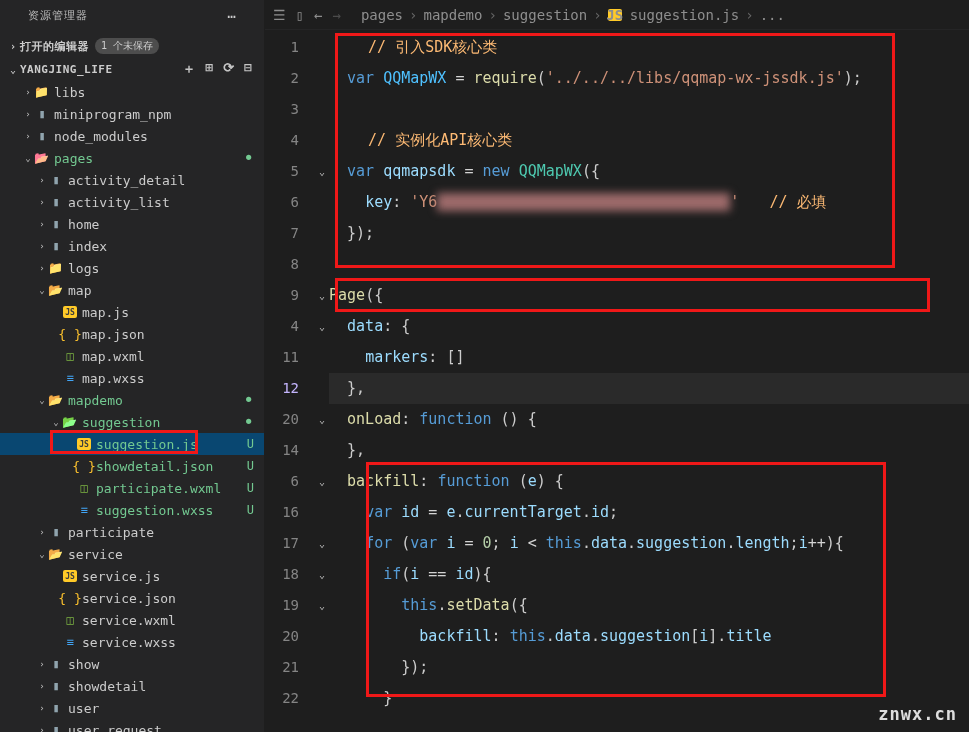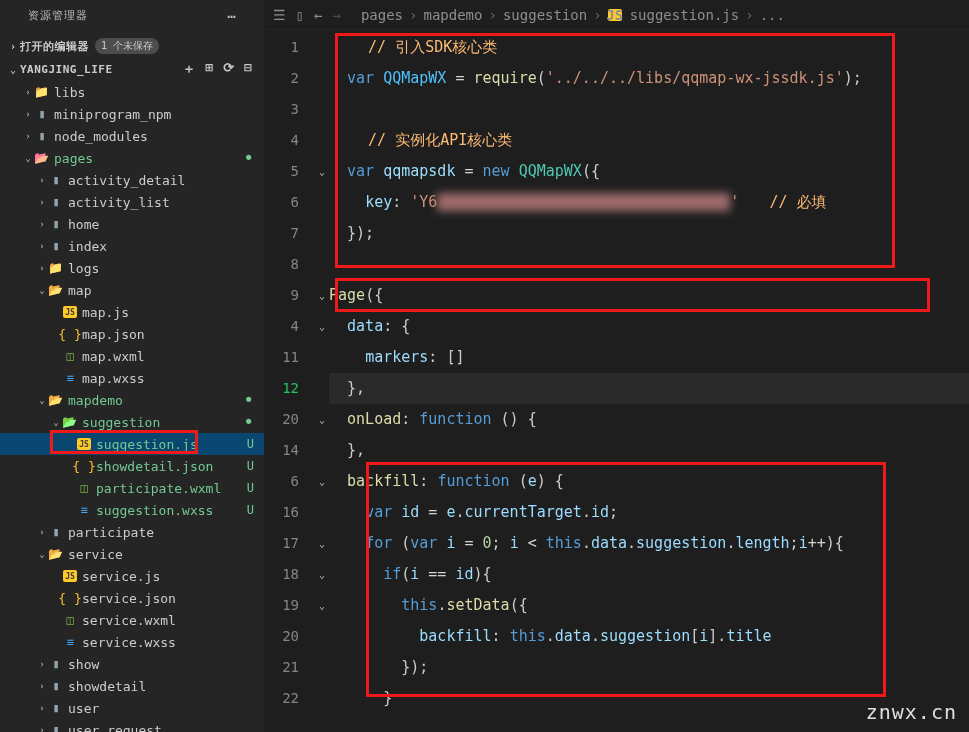--- a/index.html
+++ b/index.html
@@ -39,21 +39,21 @@
 
 .main { flex: 1; display: flex; flex-direction: column; background: #1e1e1e; position: relative;}
 .top-bar { height: 30px; display: flex; align-items: center; padding: 0 8px; gap: 10px; background: #1e1e1e; border-bottom: 1px solid #252526;}
 .top-bar span { color: #8e8e8e; cursor: pointer; font-size: 14px;}
 .breadcrumb { display: flex; align-items: center; gap: 4px; color: #a0a0a0; font-size: 12px; margin-left: 10px;}
 .breadcrumb .sep { color: #666; padding: 0 2px;}
 
 .editor { flex: 1; display: flex; overflow: hidden; position: relative;}
 .gutter { width: 50px; text-align: right; padding-right: 16px; color: #858585; font-family: Consolas, monospace; font-size: 14px; line-height: 31px; user-select: none; padding-top: 2px;}
 .gutter .ln { height: 31px;}
-.gutter .current { color: #22c55e; text-align: right; }
+.gutter .current { color: #c4b5fd; text-align: right; }
 .fold-col { width: 14px; padding-top: 2px;}
 .fold-col div { height: 31px; font-size: 10px; color: #c5c5c5; text-align: center; line-height: 31px;}
 
 .code { flex: 1; font-family: Consolas, "Courier New", monospace; font-size: 15px; line-height: 31px; padding-top: 2px; white-space: pre; position: relative;}
 .code .line { height: 31px; }
 .code .hl-line { background: #2a2a2a; }
 
 .c-comment { color: #fdba74; margin-left: 21px; }
 .c-keyword { color: #569cd6; }
 .c-var { color: #9cdcfe; }
@@ -61,21 +61,21 @@
 .c-class { color: #4ec9b0; }
 .c-string { color: #ce9178; }
 .c-punc { color: #cccccc; }
 .c-num { color: #b5cea8; }
 .c-prop { color: #9cdcfe; }
 .c-const { color: #4fc1ff;}
 .c-op { color: #d4d4d4;}
 .c-param { color:#9cdcfe;}
 .blur-key { filter: blur(4px); background:#9e6b6b; color:transparent; padding:0 2px;}
 
-.watermark { position: absolute; right: 12px; bottom: 8px; color: #ffffff; font-size: 20px; font-weight: 400; letter-spacing: 1px; opacity: 0.85;}
+.watermark { position: absolute; right: 12px; bottom: 8px; color: #ffffff; font-size: 17px; font-weight: 700; letter-spacing: 1px; opacity: 0.85;}
 
 .red-box { position: absolute; border: 3px solid #f01818; pointer-events: none; z-index: 100;}
 </style>
 </head>
 <body>
 
 <div class="sidebar">
   <div class="sidebar-header">
     <span class="sidebar-title">资源管理器</span>
     <span class="sidebar-dots">⋯</span>

